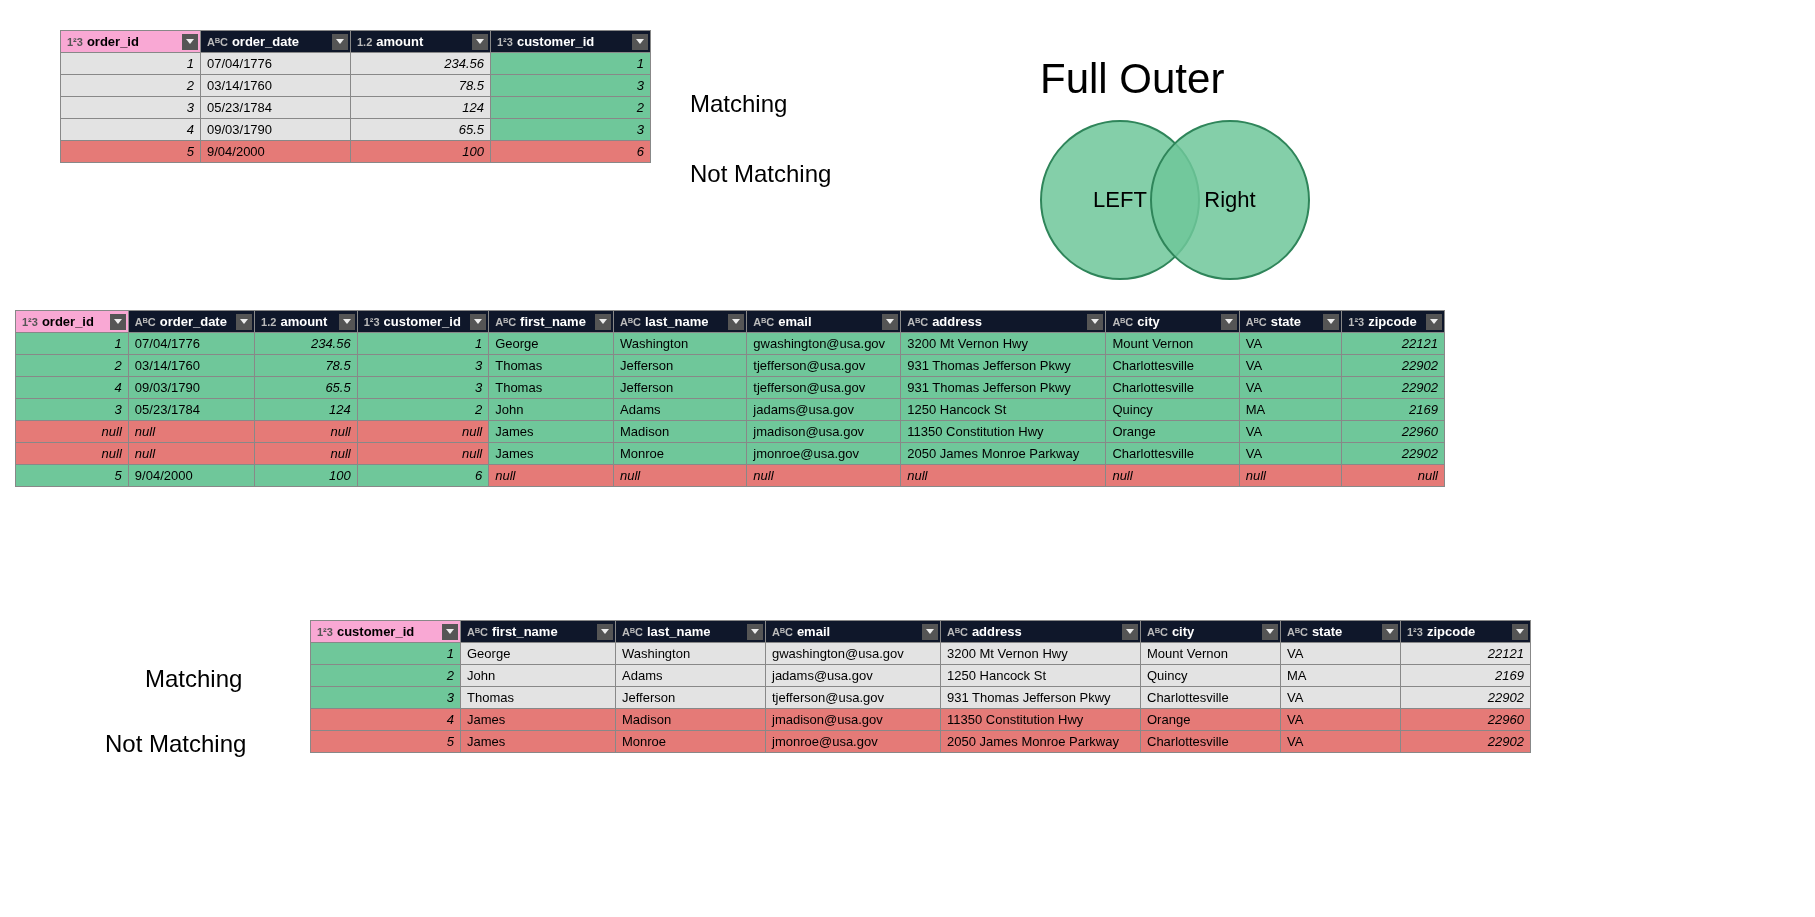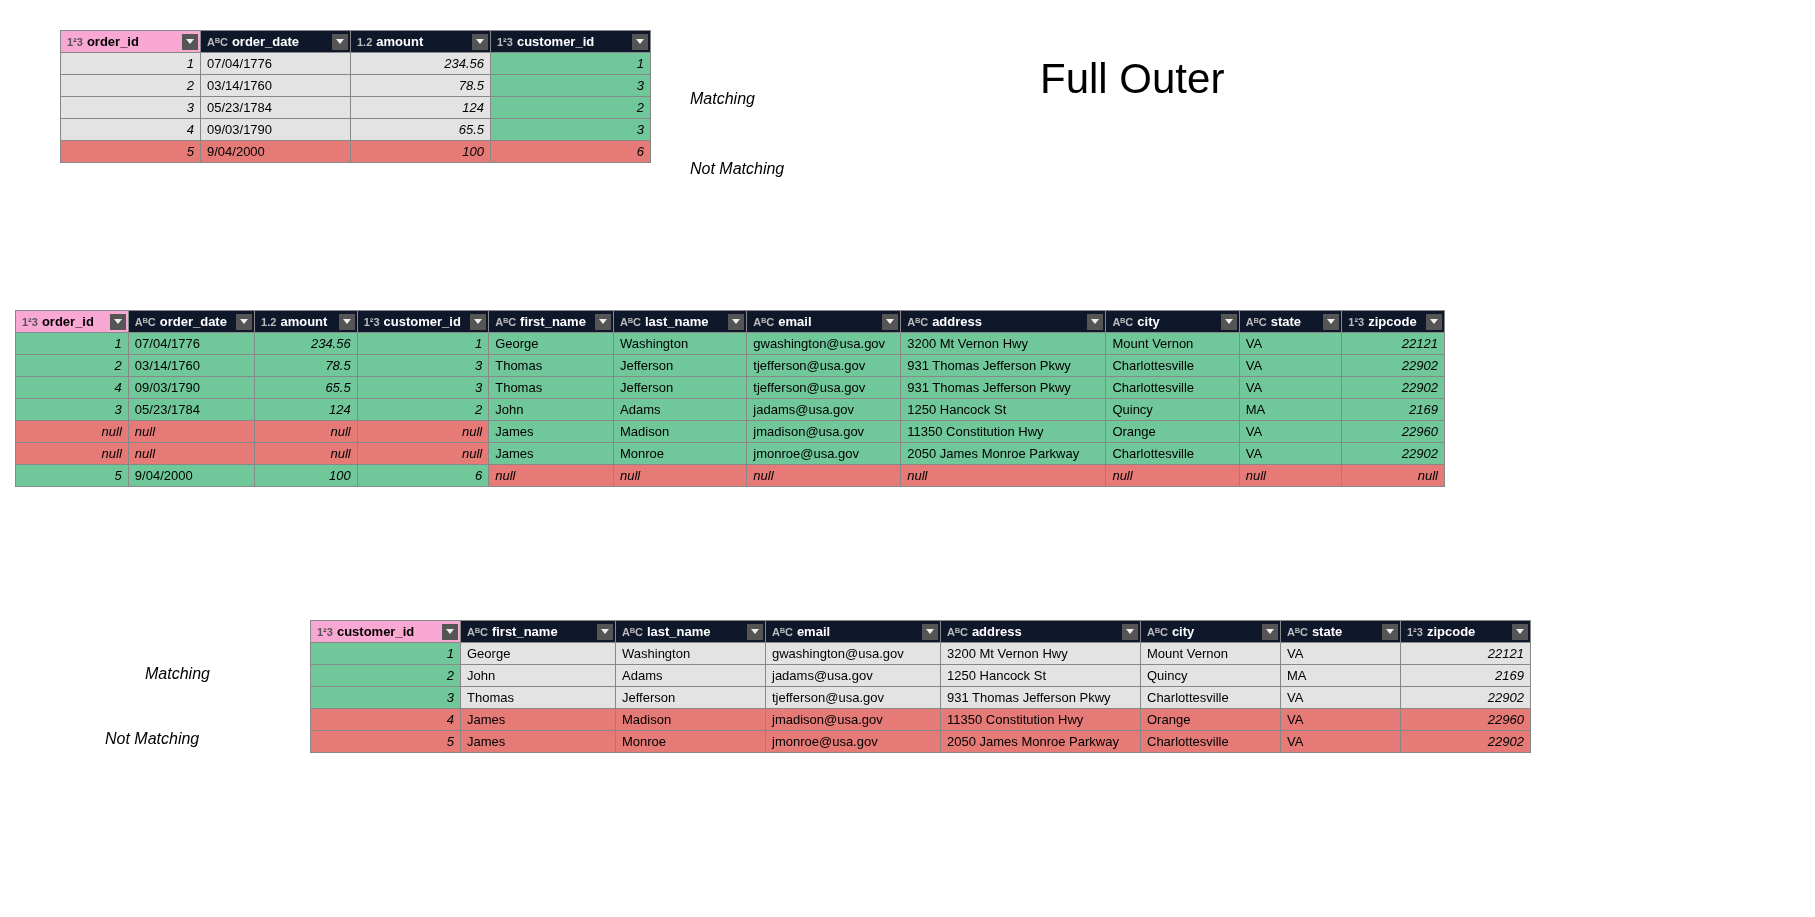--- a/index.html
+++ b/index.html
@@ -54,24 +54,23 @@
     border-top: 5px solid #eee;
   }
   .typeprefix { color: #bbb; font-size: 11px; margin-right: 4px; }
   .tbl th.primary .typeprefix { color: #555; }
   .txt-r { text-align: right; font-style: italic; }
   .txt-l { text-align: left; }
   .bg-grey   { background: #e3e3e3; }
   .bg-green  { background: #6fc79a; }
   .bg-red    { background: #e57a77; }
   .label {
-    font-size: 16px;
+    font-size: 24px;
     color: #000;
     position: absolute;
-    font-style: italic;
   }
   #title {
     font-size: 42px;
     position: absolute;
   }
   .venn {
     position: absolute;
   }
   .circle {
     width: 160px;
@@ -140,20 +139,26 @@
         <td class="bg-red txt-r">6</td>
       </tr>
     </tbody>
   </table>
 
 <span class="label" style="left:690px; top:90px;">Matching</span>
 <span class="label" style="left:690px; top:160px;">Not Matching</span>
 
 <div id="title" style="left:1040px; top:55px;">Full Outer</div>
 <div class="venn" style="left:1040px; top:120px; width:300px; height:180px;">
+  <div class="circle" style="left:0; top:0;">
+      <span>LEFT</span>
+    </div>
+  <div class="circle" style="left:110px; top:0;">
+      <span>Right</span>
+    </div>
 </div>
 
 <table id="result" class="tbl" style="position:absolute; left:15px; top:310px; width:1430px;">
     <tbody>
       <tr>
         <th style="width:110px" class="primary">
             <span class="typeprefix">1²3</span>order_id
             <span class="dd"></span>
           </th>
         <th style="width:120px" class="">

